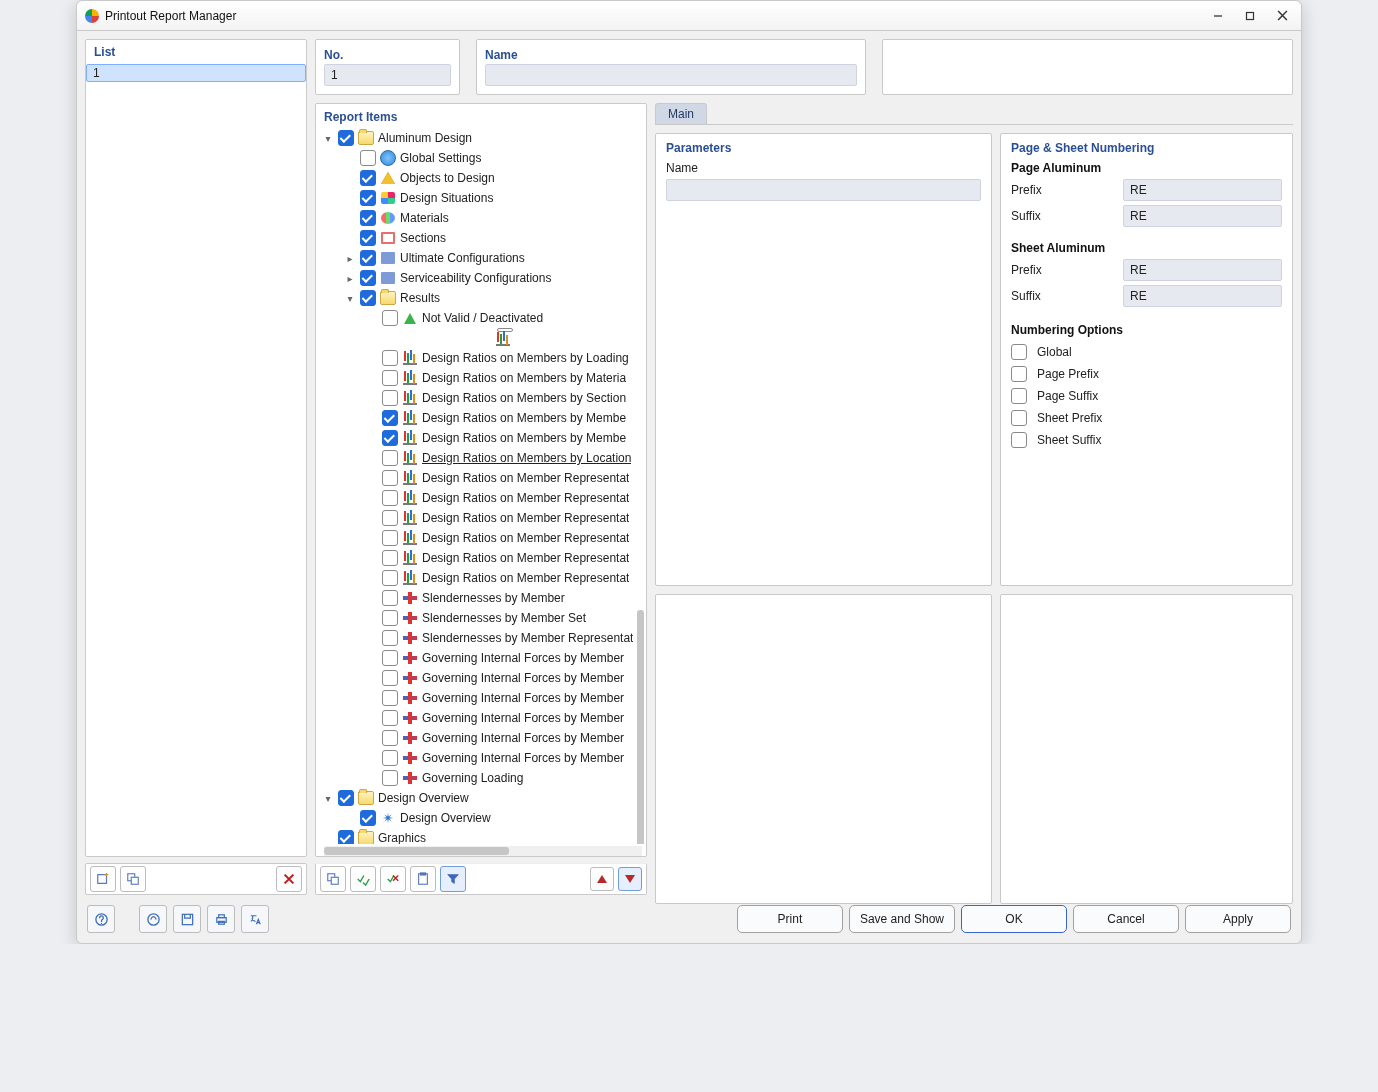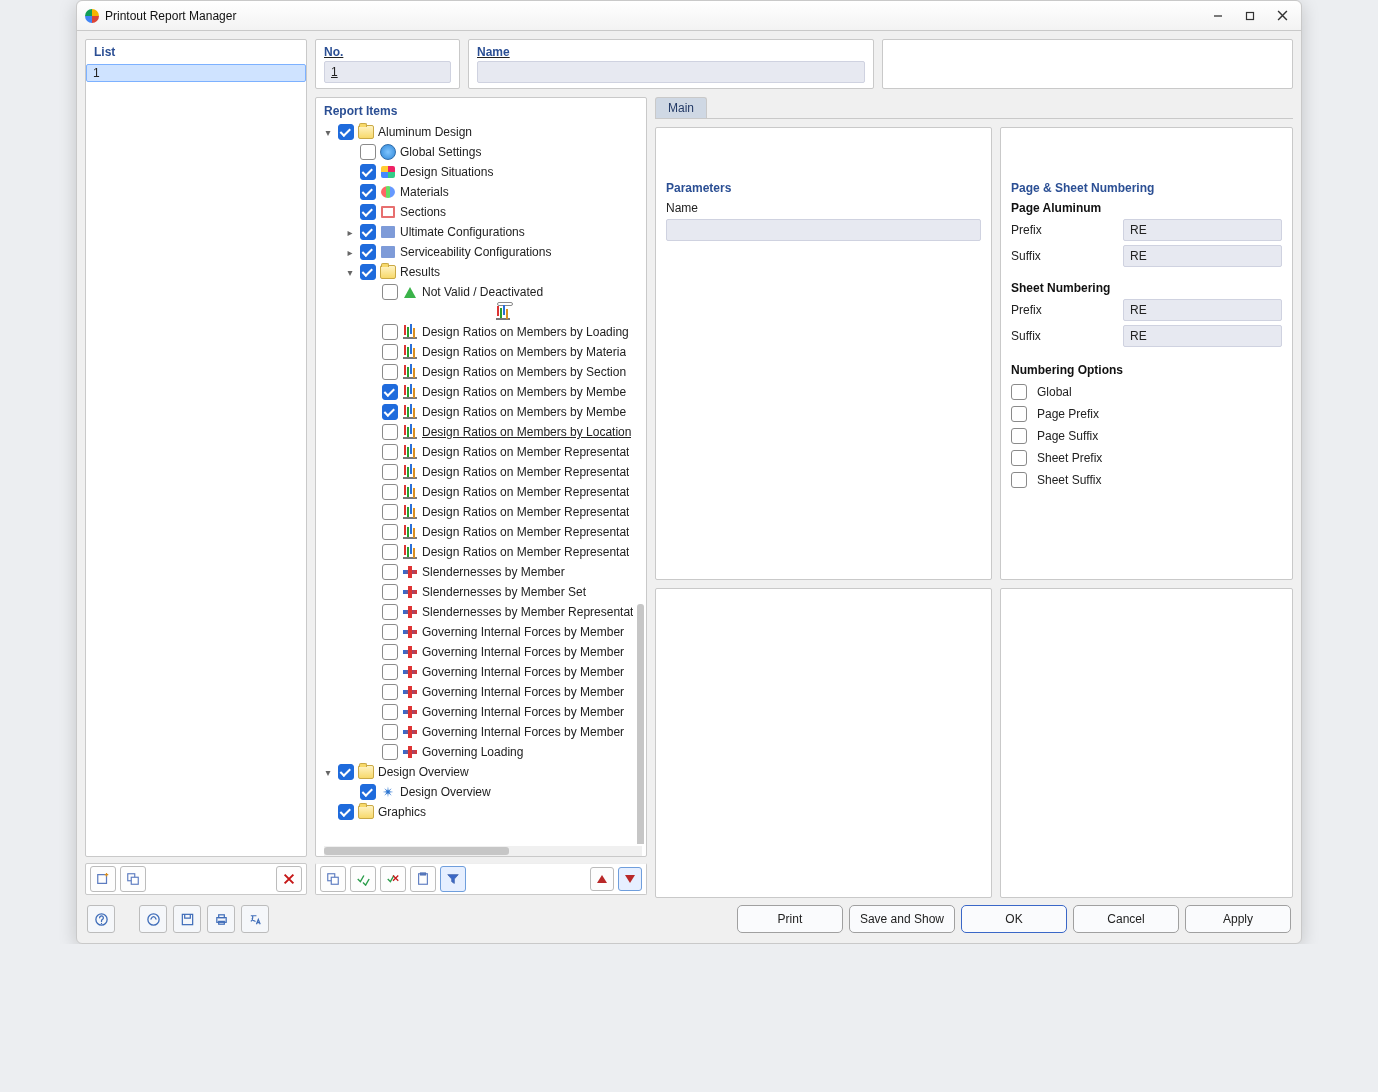--- a/index.html
+++ b/index.html
@@ -38,21 +38,21 @@
   .list-item{height:16px;line-height:16px;padding:0 6px;}
   .list-item.sel{background:#cfe3ff;border:1px solid #7db1ff;border-radius:2px;}
   .left-toolbar{height:30px;display:flex;align-items:center;gap:4px;padding:0 4px;}
   .tb-spacer{flex:1;}
   .tb-btn{width:24px;height:24px;border:1px solid #bcbcbc;border-radius:3px;background:#fdfdfd;display:flex;align-items:center;justify-content:center;}
   .tb-btn.danger svg{stroke:var(--red);}
   .tb-btn svg{stroke:#4d6fb3;}
 
   
   .right{flex:1;display:flex;flex-direction:column;gap:8px;min-width:0;}
-  .toprow{display:flex;gap:8px;height:50px;text-decoration:underline;}
+  .toprow{display:flex;gap:16px;height:56px;}
   .toprow .panel{padding:0 8px;}
   .no-box{width:127px;display:flex;flex-direction:column;justify-content:center;}
   .nm-box{flex:1;display:flex;flex-direction:column;justify-content:center;}
   .blank-box{width:393px;}
   .field{background:var(--field);height:20px;border:1px solid #cfd2e0;border-radius:2px;display:flex;align-items:center;padding:0 6px;margin-top:2px;}
   .lbl{color:var(--title-blue);font-weight:600;}
 
   .midrow{flex:1;display:flex;gap:8px;min-height:0;}
   .rep-col{width:332px;display:flex;flex-direction:column;}
   .rep-head{padding:6px 8px 2px;color:var(--title-blue);font-weight:600;}
@@ -88,21 +88,21 @@
   .ico-gif::after{content:"";position:absolute;left:5px;top:0;width:4px;height:12px;background:#d33;}
   .ico-star{color:#2b74d0;font-size:14px;line-height:1;}
   
   
   .main-col{flex:1;display:flex;flex-direction:column;min-width:0;}
   .tabbar{display:flex;height:22px;align-items:flex-end;}
   .tab{padding:3px 12px;background:var(--tab-bg);border:1px solid var(--border);border-bottom:none;border-radius:3px 3px 0 0;color:#233a66;font-size:12px;}
   .tabcontent{flex:1;background:var(--bg);border-top:1px solid var(--border);}    
   .tabgrid{display:grid;grid-template-columns:1fr 293px;grid-template-rows:453px 310px;gap:8px;padding:8px 0 0 0;height:100%;box-sizing:border-box;}
   .tabgrid .panel{padding:7px 10px;}
-  .sec-title{color:var(--title-blue);font-weight:600;margin-bottom:6px;margin-top:46px;}
+  .sec-title{color:var(--title-blue);font-weight:600;margin-bottom:6px;}
   .sub-title{color:#111;font-weight:600;margin:2px 0 4px;}
 
   .para-name-field{margin-top:4px;}
   .pair{display:flex;align-items:center;margin:4px 0;}
   .pair .plbl{width:112px;}
   .pair .pfld{flex:1;background:var(--field);height:20px;border:1px solid #cfd2e0;border-radius:2px;display:flex;align-items:center;padding:0 6px;}
 
   .optsec .chk{margin-left:0;}
   .opt{display:flex;align-items:center;height:22px;}
   .opt .olbl{margin-left:6px;}
@@ -216,20 +216,28 @@
                   </span>
                   <span class="nlabel">Aluminum Design</span>
                 </div>
                 <div class="trow" style="padding-left: 26px;">
                   <span class="car"></span>
                   <span class="chk"></span>
                   <span class="nico">
                     <span class="ico-globe"></span>
                   </span>
                   <span class="nlabel">Global Settings</span>
+                </div>
+                <div class="trow" style="padding-left: 26px;">
+                  <span class="car"></span>
+                  <span class="chk on"></span>
+                  <span class="nico">
+                    <span class="ico-obj"></span>
+                  </span>
+                  <span class="nlabel">Objects to Design</span>
                 </div>
                 <div class="trow" style="padding-left: 26px;">
                   <span class="car"></span>
                   <span class="chk on"></span>
                   <span class="nico">
                     <span class="ico-ds"></span>
                   </span>
                   <span class="nlabel">Design Situations</span>
                 </div>
                 <div class="trow" style="padding-left: 26px;">
@@ -556,21 +564,21 @@
                       <span>RE</span>
                     </span>
                   </div>
                 <div class="pair">
                     <span class="plbl">Suffix</span>
                     <span class="pfld">
                       <span>RE</span>
                     </span>
                   </div>
                 <div style="height:8px"></div>
-                <div class="sub-title">Sheet Numbering</div>
+                <div class="sub-title">Sheet Aluminum</div>
                 <div class="pair">
                     <span class="plbl">Prefix</span>
                     <span class="pfld">
                       <span>RE</span>
                     </span>
                   </div>
                 <div class="pair">
                     <span class="plbl">Suffix</span>
                     <span class="pfld">
                       <span>RE</span>

